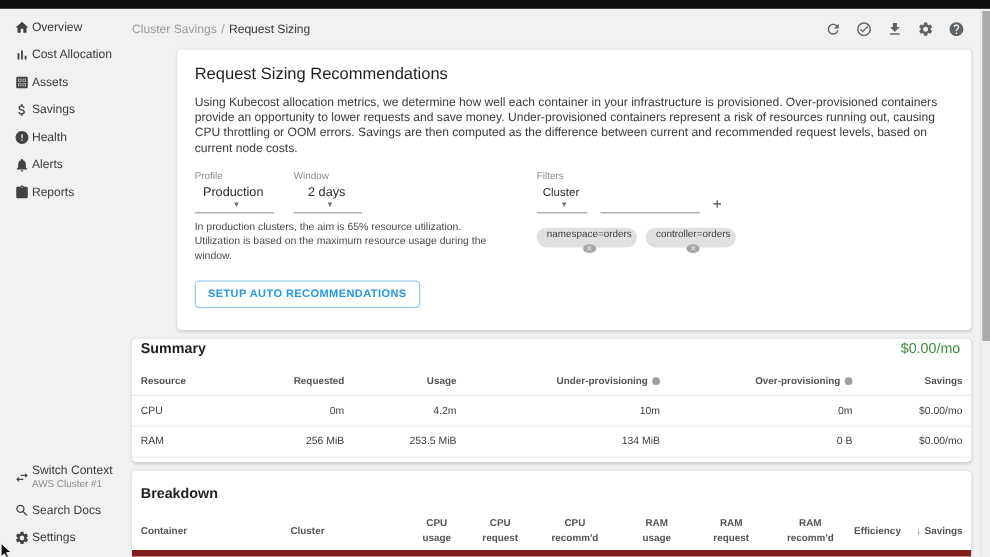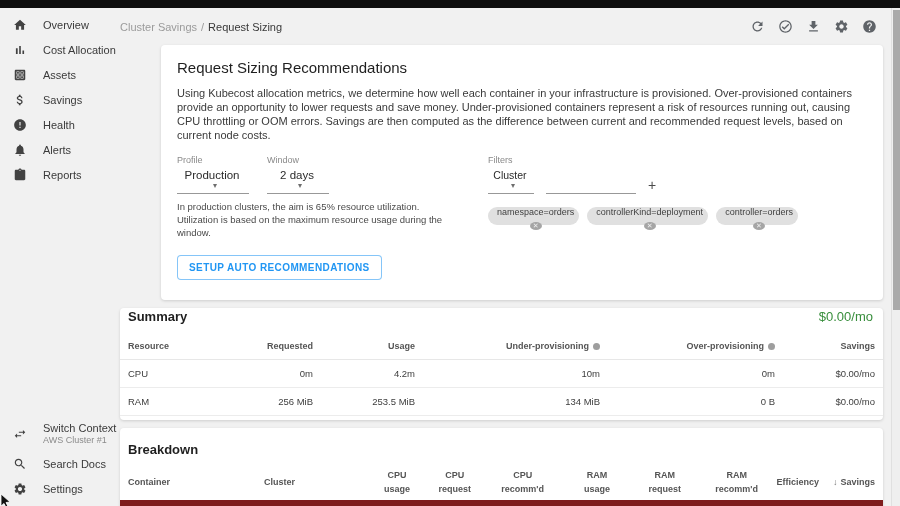--- a/index.html
+++ b/index.html
@@ -12,21 +12,21 @@
   }
   .top-black { position:absolute; top:0; left:0; width:900px; height:8px; background:#0f0f0f; z-index:20; }
 
   
   .scrollbar { position:absolute; top:8px; right:0; bottom:0; width:9px; background:#efefef; border-left:1px solid #e0e0e0; z-index:15; }
   .scrollbar-thumb { position:absolute; top:2px; left:1px; width:7px; height:300px; background:#aaaaaa; }
 
   
   .sidebar { position:absolute; left:0; top:8px; bottom:0; width:110px; display:flex; flex-direction:column; z-index:5; }
   .nav { padding-top:4px; }
-  .nav-item, .footer-item { display:flex; align-items:center; gap:16px; height:25px; padding-left:13px; cursor:pointer; }
+  .nav-item, .footer-item { display:flex; align-items:center; gap:2px; height:25px; padding-left:13px; cursor:pointer; }
   .nav-item .ico, .footer-item .ico { width:14px; height:14px; flex:0 0 14px; color:#424242; display:flex; align-items:center; justify-content:center; }
   .nav-item .lbl, .footer-item .lbl { font-size:11px; color:#3a3a3a; white-space:nowrap; }
   .sidebar-footer { margin-top:auto; padding-bottom:5px; }
   .footer-item.two-line { height:34px; }
   .footer-item .stack { display:flex; flex-direction:column; line-height:1.2; }
   .footer-item .sub { font-size:9px; color:#8b8b8b; white-space:nowrap; }
 
   
   .main { position:absolute; left:110px; top:8px; right:9px; bottom:0; }
   .main-header { height:37px; display:flex; align-items:center; justify-content:space-between; padding:0 14px 0 10px; }
@@ -260,24 +260,20 @@
             </div>
             <input class="filter-input" type="text" value="" style="">
             <span class="plus-btn">+</span>
           </div>
           <div class="chips">
             <span class="chip">
               <span>namespace=orders</span>
               <span class="chip-close">✕</span>
             </span>
             <span class="chip">
-              <span>controllerKind=deployment</span>
-              <span class="chip-close">✕</span>
-            </span>
-            <span class="chip">
               <span>controller=orders</span>
               <span class="chip-close">✕</span>
             </span>
           </div>
         </div>
       </div>
 
       <button class="setup-btn">SETUP AUTO RECOMMENDATIONS</button>
     </section>
 

